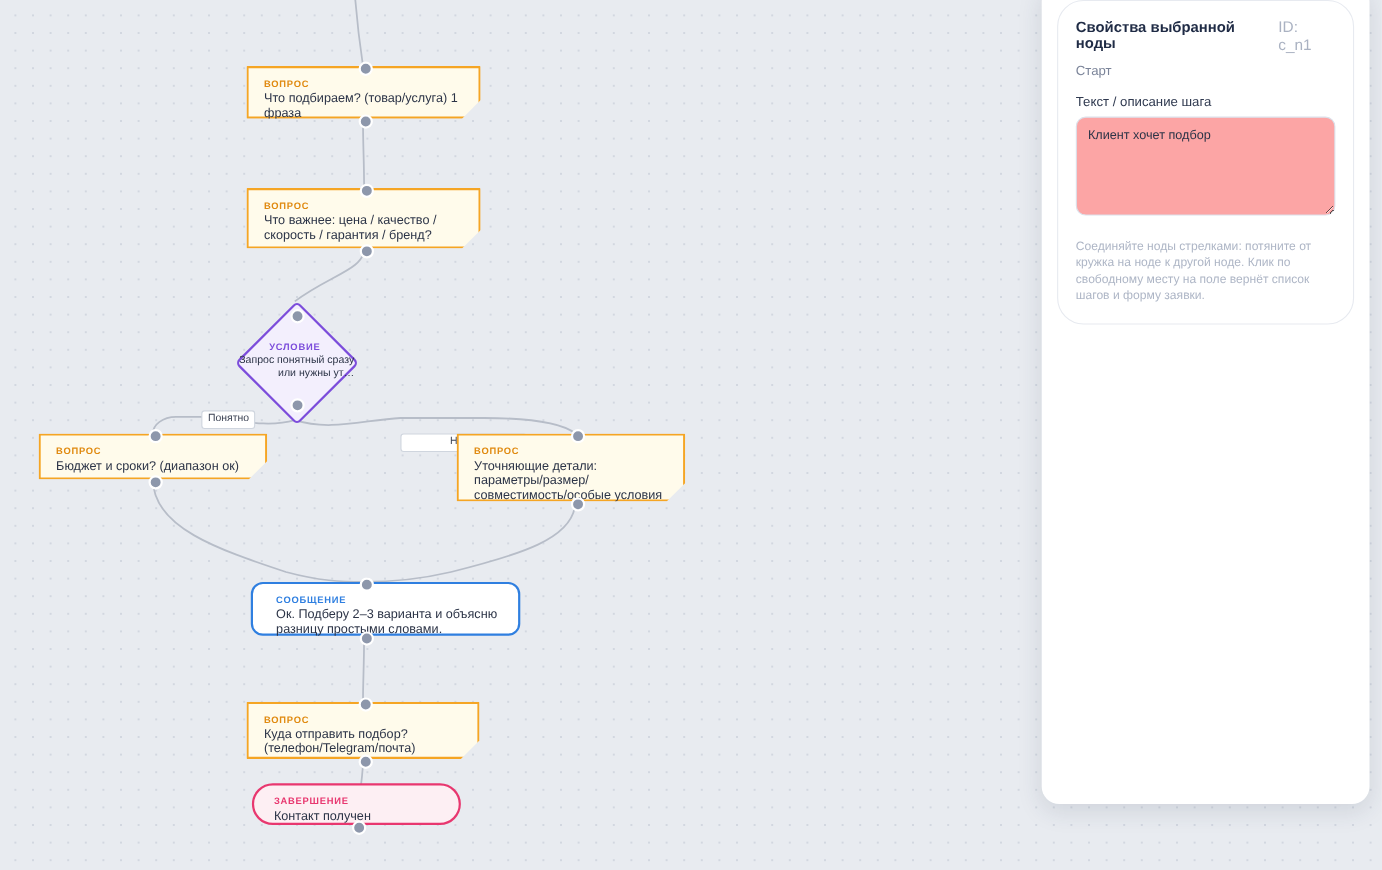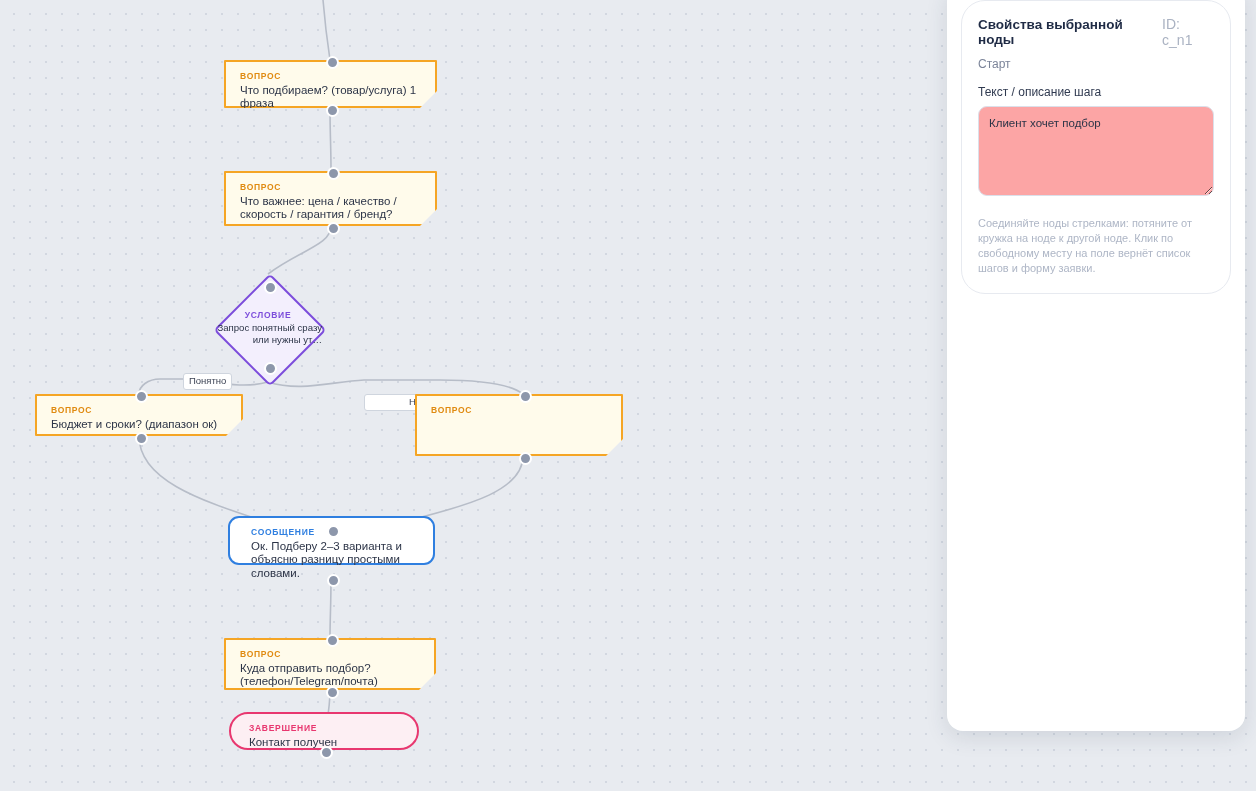--- a/index.html
+++ b/index.html
@@ -273,25 +273,26 @@
 
     <div class="node node-question" style="left:35px; top:394px; width:208px; height:42px;">
       <div class="node-kind">ВОПРОС</div>
       <div class="node-text">Бюджет и сроки? (диапазон ок)</div>
     </div>
     <div class="handle" style="left:139px; top:394px;"></div>
     <div class="handle" style="left:139px; top:436px;"></div>
 
     <div class="node node-question" style="left:415px; top:394px; width:208px; height:62px;">
       <div class="node-kind">ВОПРОС</div>
+      <div class="node-text">Уточняющие детали: параметры/размер/совместимость/особые условия</div>
     </div>
     <div class="handle" style="left:523px; top:394px;"></div>
     <div class="handle" style="left:523px; top:456px;"></div>
 
-    <div class="node node-message" style="left:228px; top:516px; width:207px; height:49px;padding-left:21px;">
+    <div class="node node-message" style="left:228px; top:529px; width:245px; height:49px;padding-left:21px;">
       <div class="node-kind">СООБЩЕНИЕ</div>
       <div class="node-text">Ок. Подберу 2–3 варианта и объясню разницу простыми словами.</div>
     </div>
     <div class="handle" style="left:331px; top:529px;"></div>
     <div class="handle" style="left:331px; top:578px;"></div>
 
     <div class="node node-question" style="left:224px; top:638px; width:212px; height:52px;">
       <div class="node-kind">ВОПРОС</div>
       <div class="node-text">Куда отправить подбор? (телефон/Telegram/почта)</div>
     </div>

